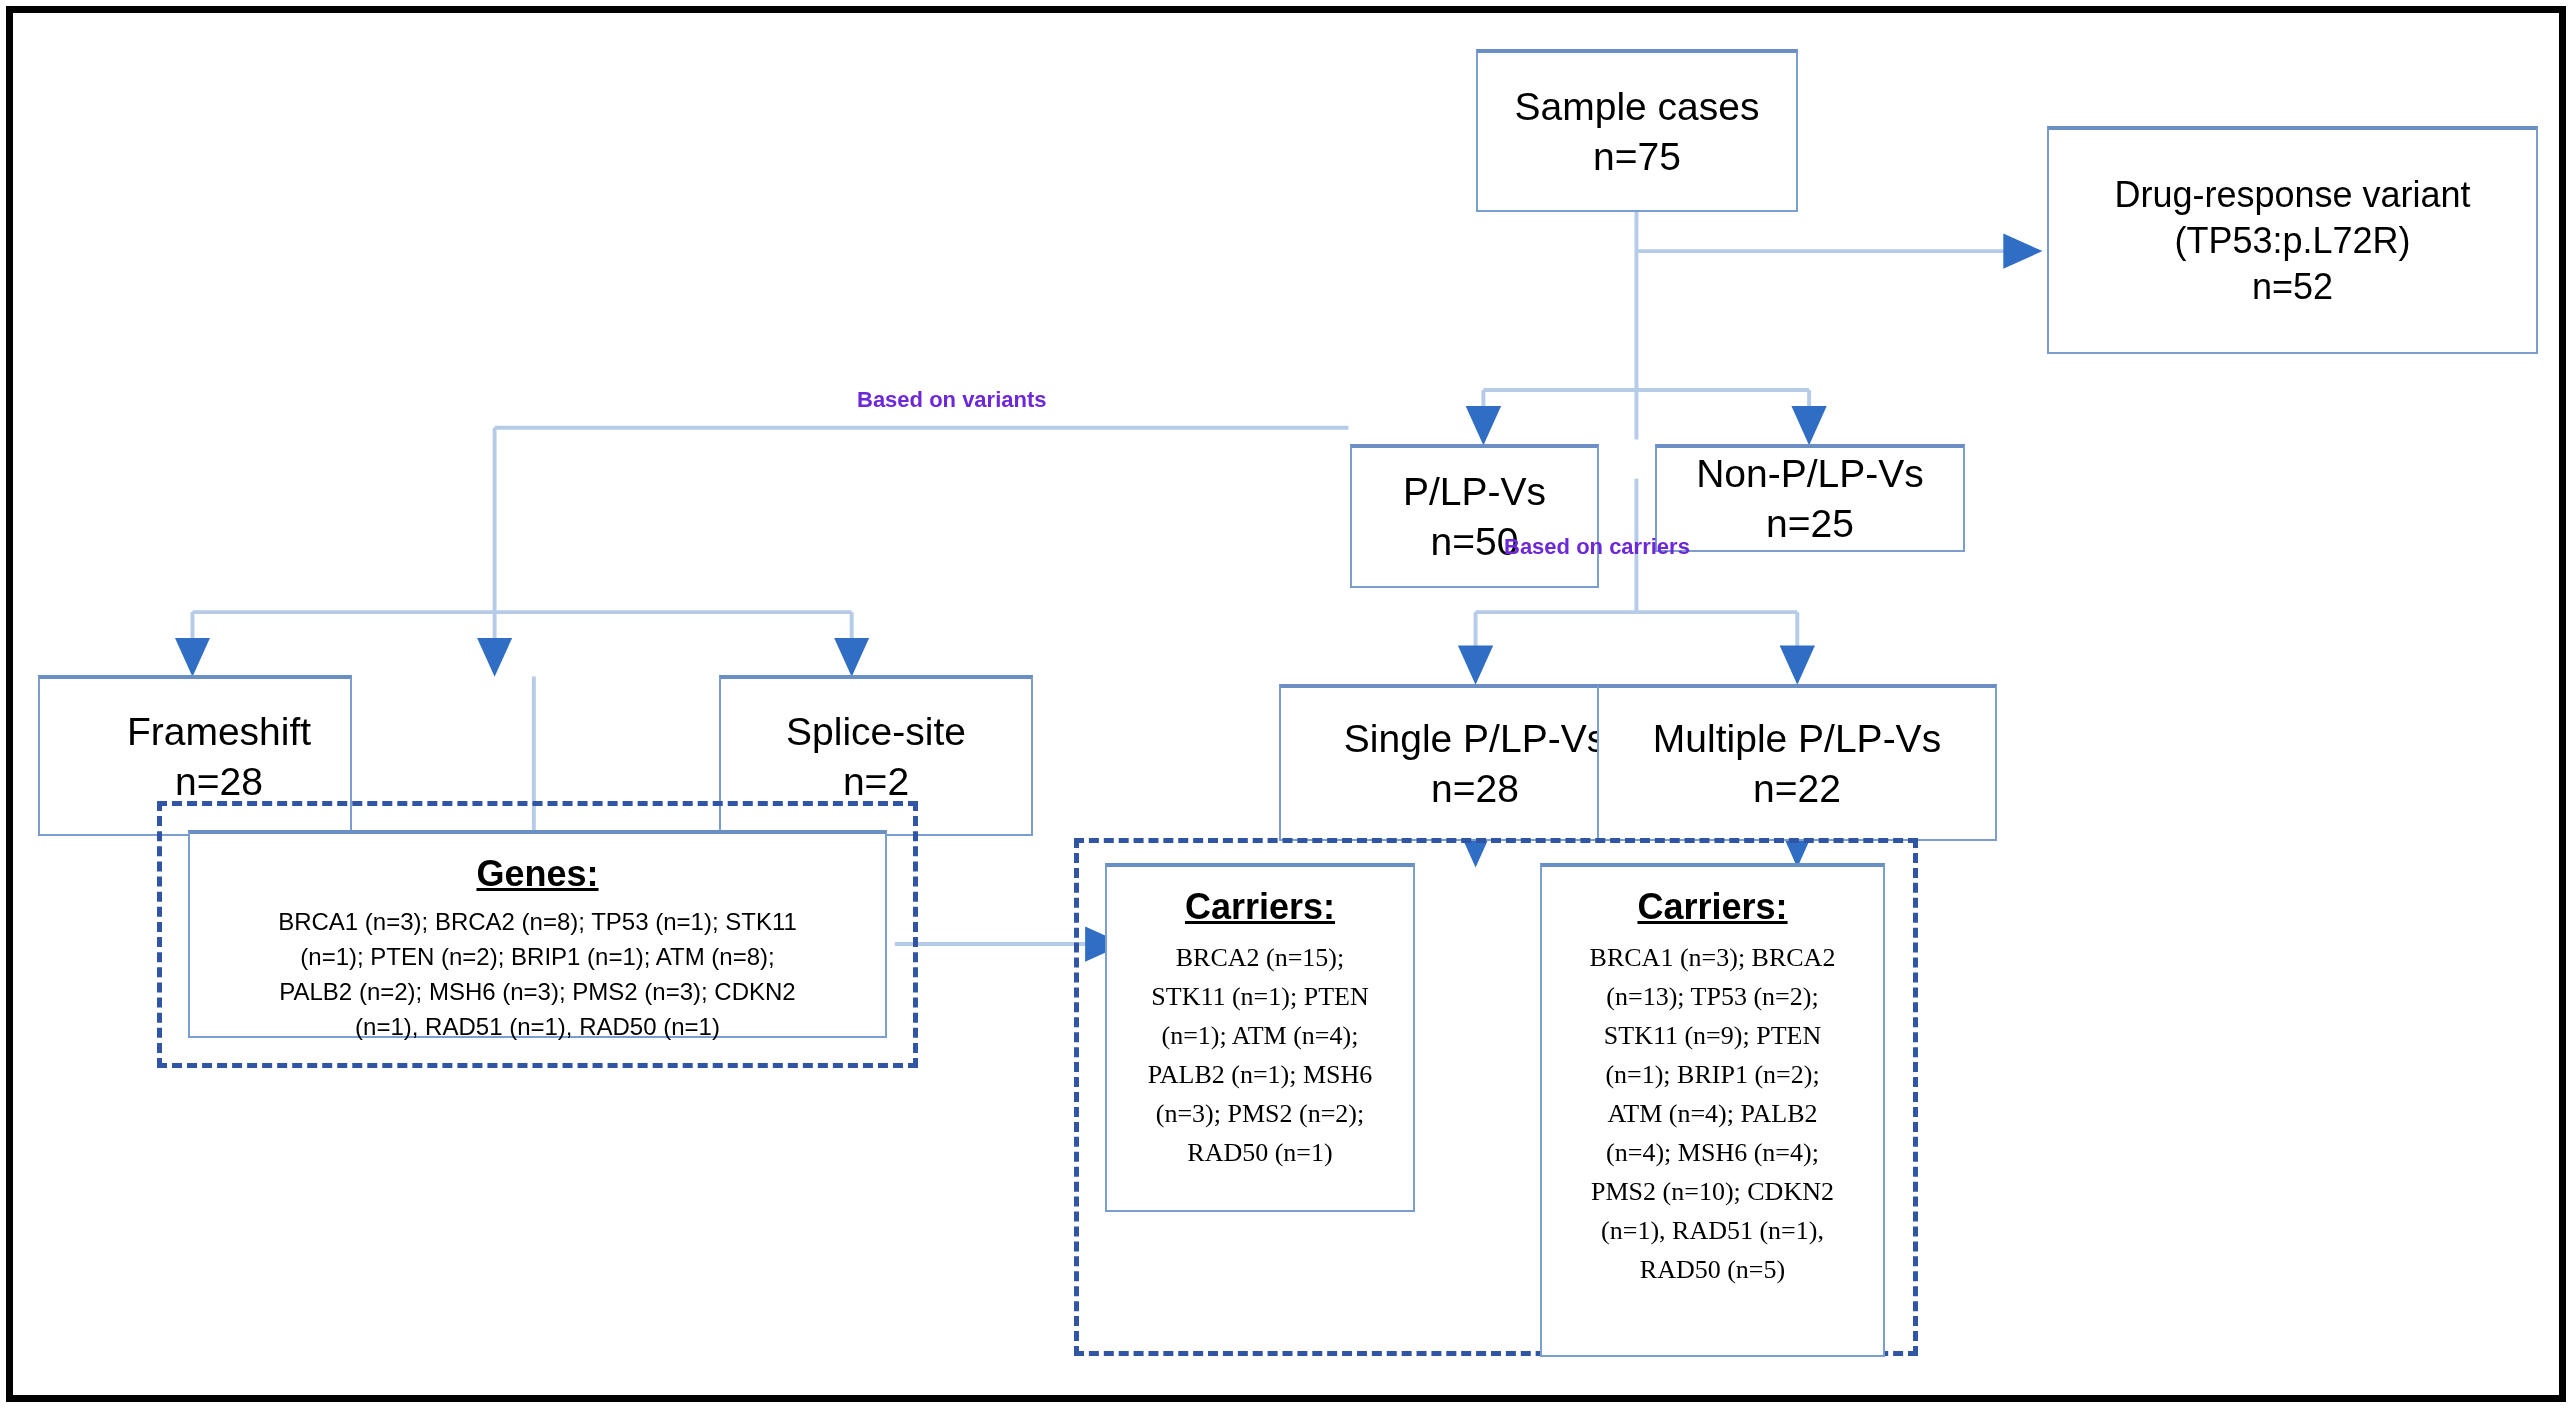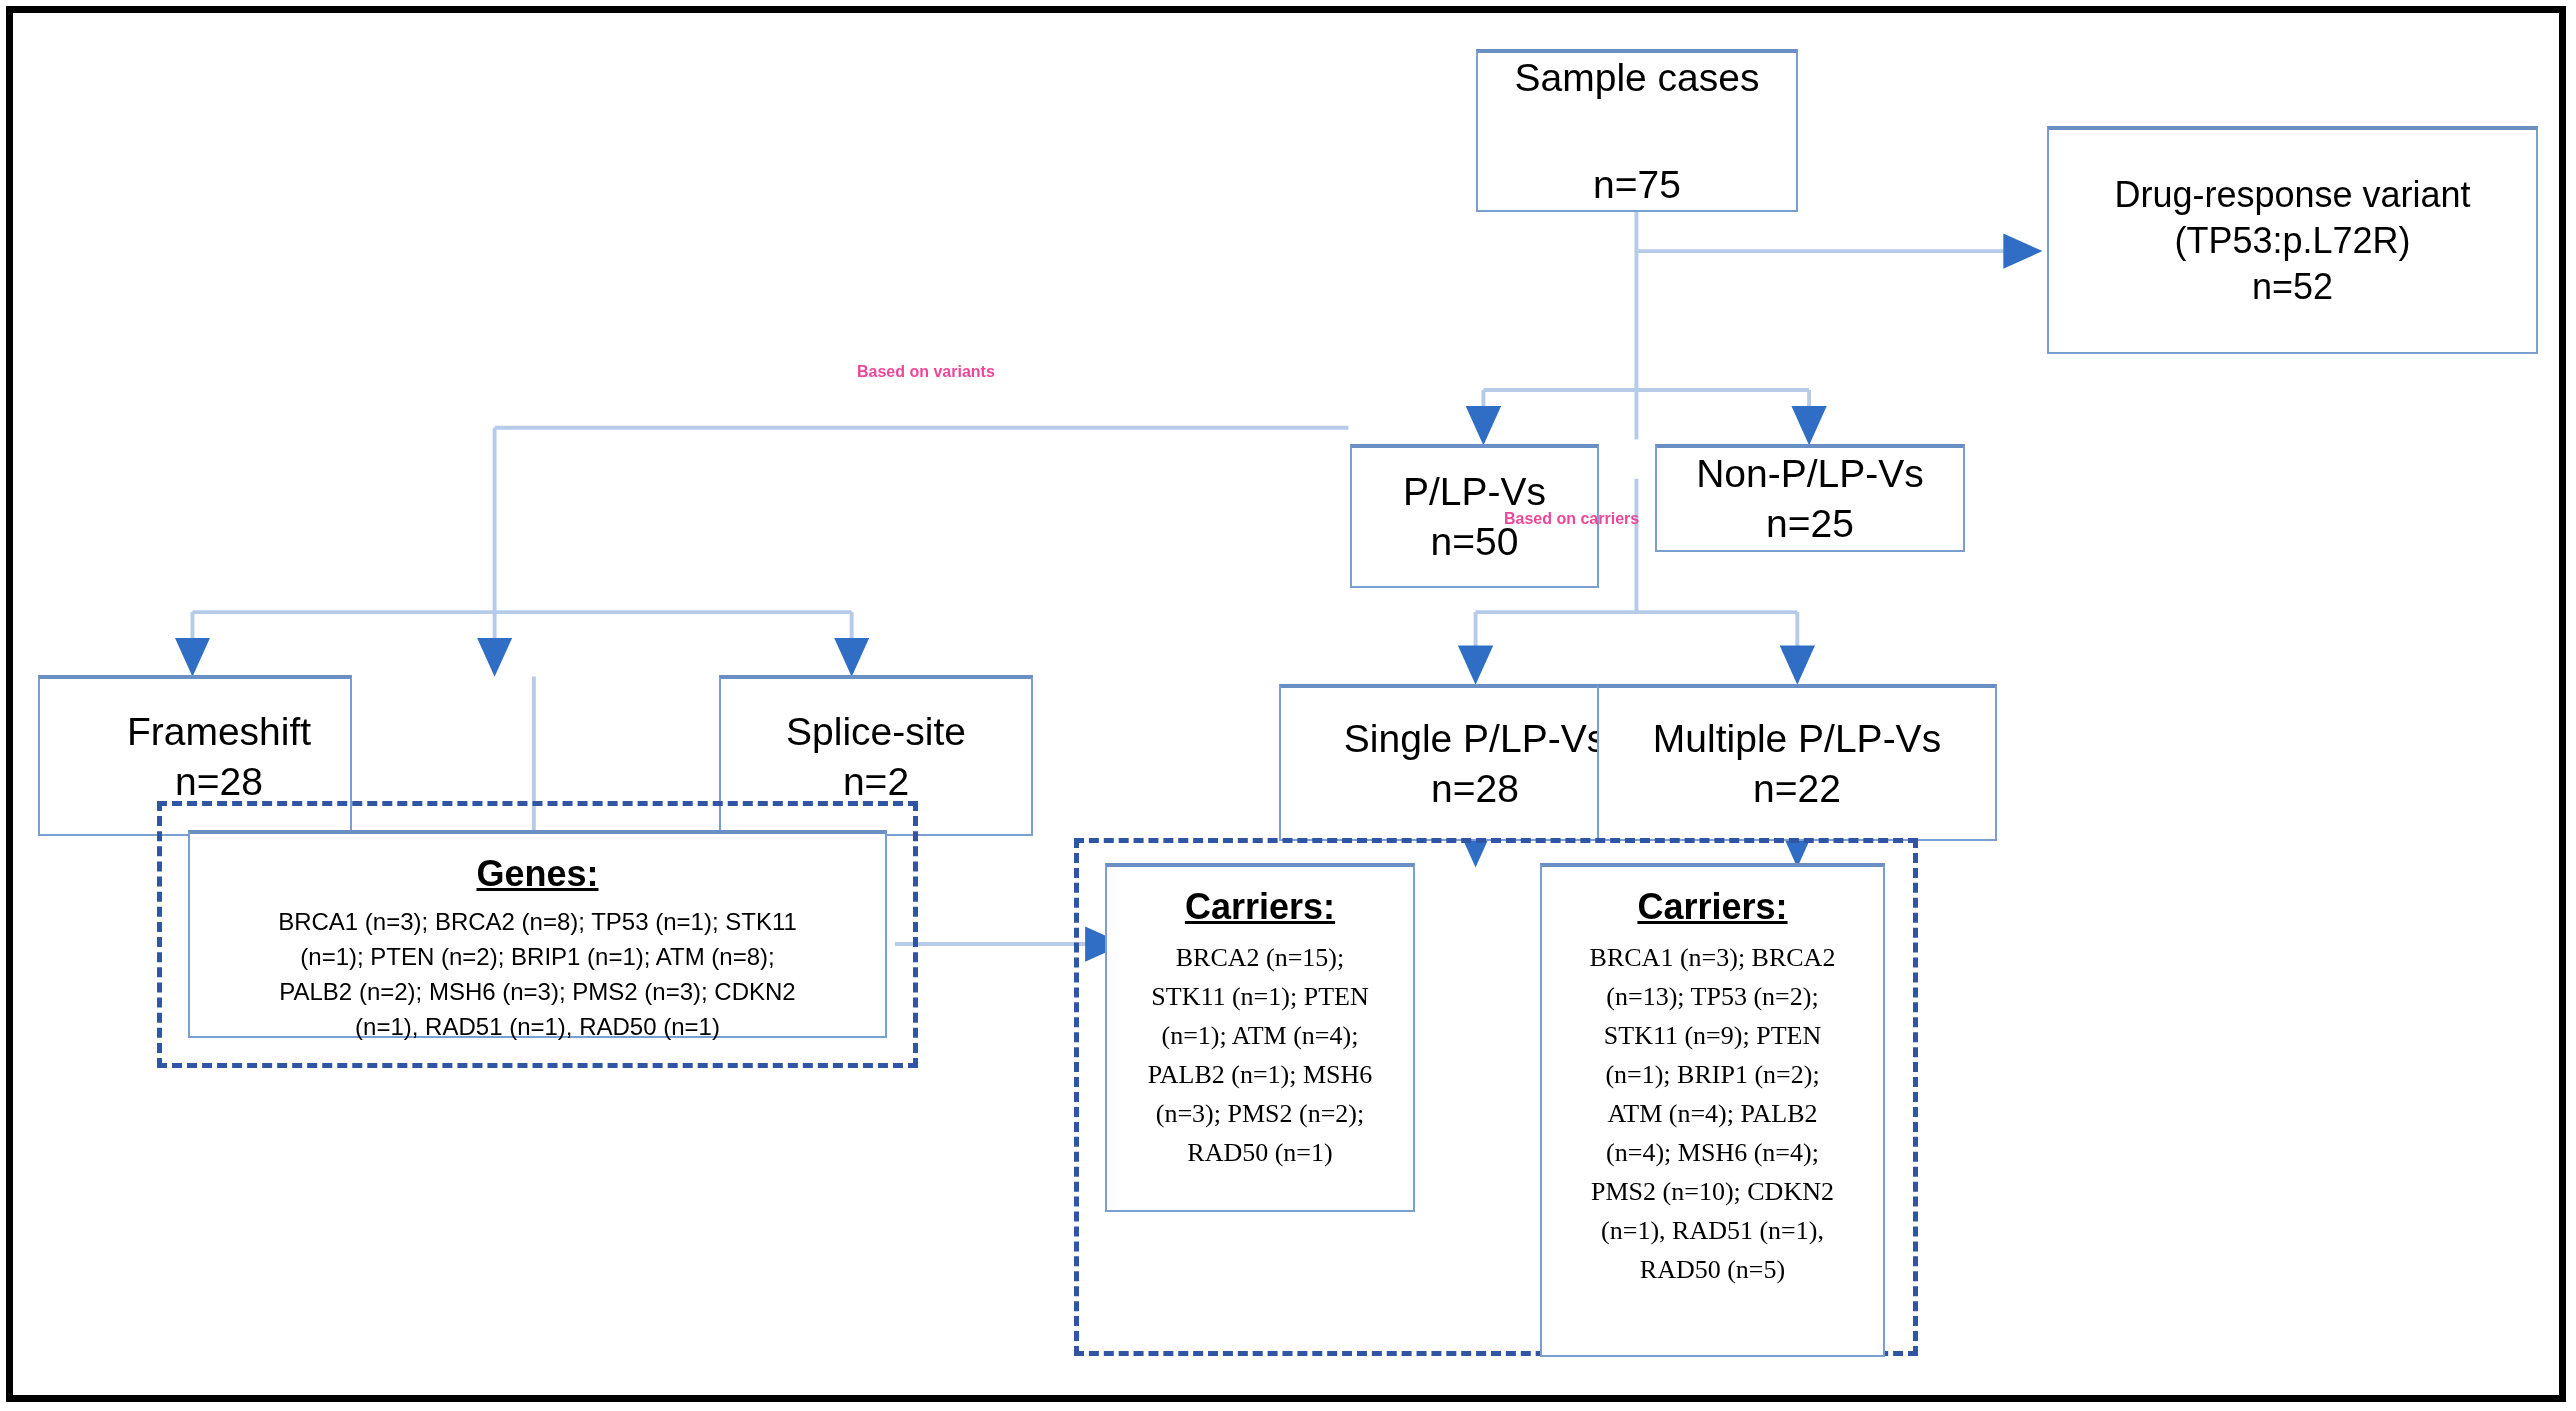--- a/index.html
+++ b/index.html
@@ -62,24 +62,25 @@
   #links {
     position: absolute;
     left: 0; top: 0;
     width: 2576px;
     height: 1411px;
     pointer-events: none;
   }
 
   .red-label {
     position: absolute;
-    color: #ec4899;
-    font-size: 16px;
+    color: #6d28d9;
+    font-size: 22px;
     font-weight: bold;
     white-space: nowrap;
+    margin-top: 24px;
   }
 
   .hdr {
     font-weight: bold;
     text-decoration: underline;
     font-size: 36px;
     margin-bottom: 7.8px;
   }
   .listtext {
     font-size: 24px;
@@ -133,21 +134,21 @@
       <path d="M1880,780 L1880,865" marker-end="url(#arw)"></path>
       <path d="M2290,780 L2290,865" marker-end="url(#arw)"></path>
 
       <path d="M1880,970 L1880,1098" marker-end="url(#arw)"></path>
       <path d="M2290,970 L2290,1098" marker-end="url(#arw)"></path>
 
       <path d="M1140,1203 L1425,1203" marker-end="url(#arw)"></path>
     </g>
   </svg>
 
-  <div class="box" style="left:1476px; top:49px; width:322px; height:163px;justify-content:space-between;">
+  <div class="box" style="left:1476px; top:49px; width:322px; height:163px;">
     <span class="ln t-lg">Sample cases</span>
     <span class="ln t-lg">n=75</span>
   </div>
 
   <div class="box" style="left:2047px; top:126px; width:491px; height:228px;">
     <span class="ln t-md">Drug-response variant</span>
     <span class="ln t-md">(TP53:p.L72R)</span>
     <span class="ln t-md">n=52</span>
   </div>
 

